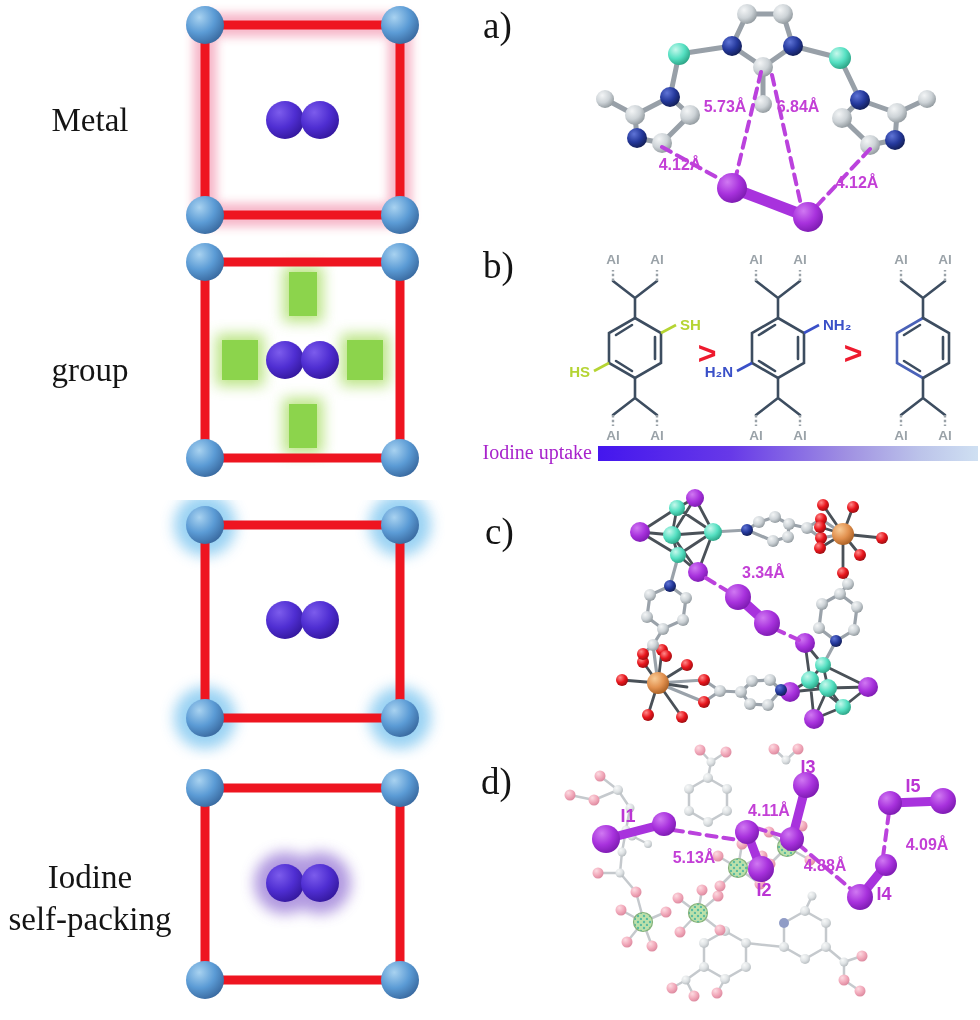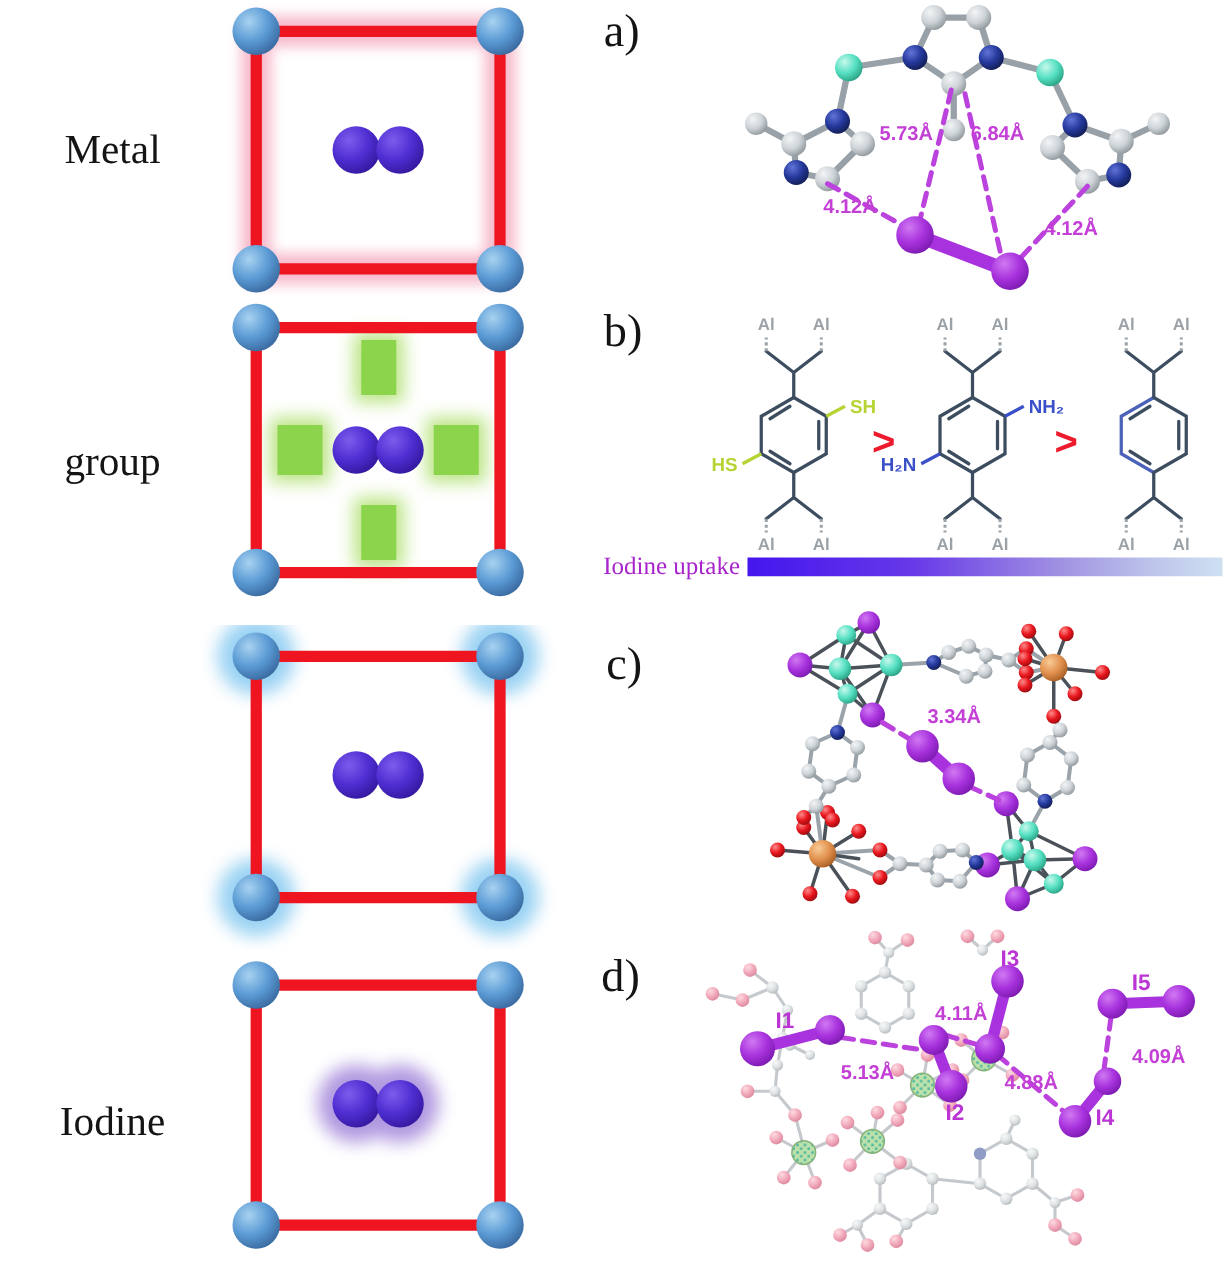--- a/index.html
+++ b/index.html
@@ -202,20 +202,21 @@
         <circle cx="205" cy="212" r="19" fill="url(#gBlue)"></circle>
           <circle cx="400" cy="212" r="19" fill="url(#gBlue)"></circle>
       </g>
       <g>
         <circle cx="285" cy="115" r="19" fill="url(#gPurpleL)"></circle>
           <circle cx="320" cy="115" r="19" fill="url(#gPurpleL)"></circle>
       </g>
     </svg>
     <div class="row-label">
       <span>Iodine</span>
+      <span>self-packing</span>
     </div>
   </div>
 </section>
 
 <div class="panel-tag" style="left:483px;top:4px">a)</div>
 <div class="panel-tag" style="left:483px;top:244px">b)</div>
 <div class="panel-tag" style="left:485px;top:510px">c)</div>
 <div class="panel-tag" style="left:481px;top:760px">d)</div>
 
 <svg class="panel" style="top:0" width="500" height="240" viewBox="0 0 500 240">

